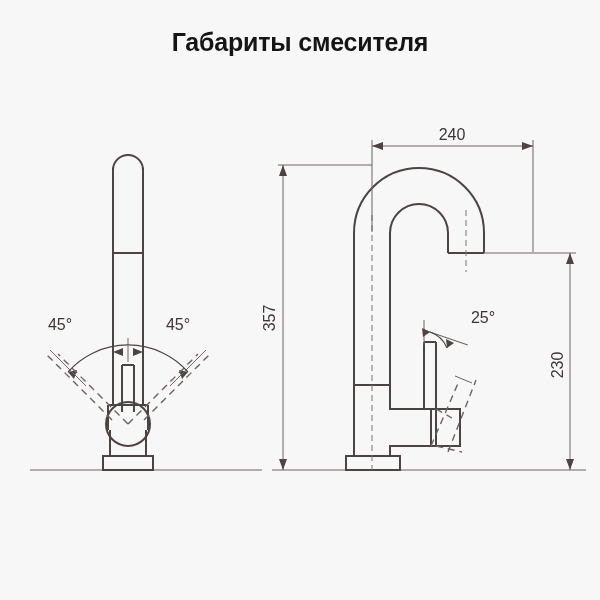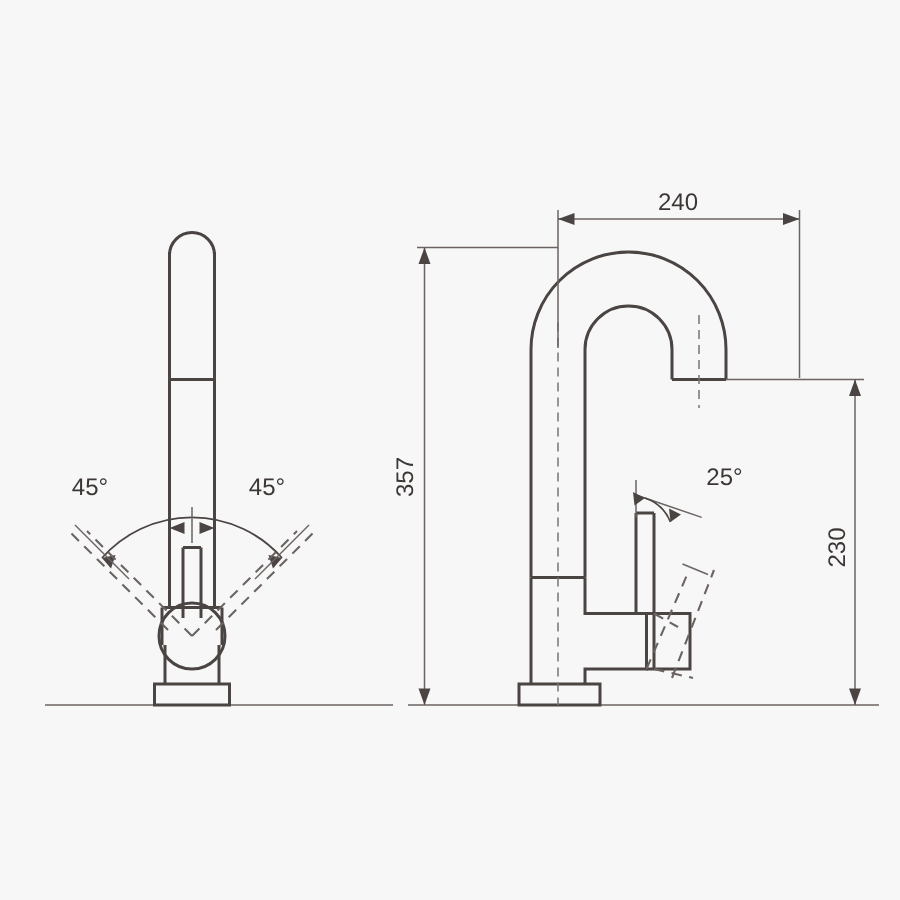--- a/index.html
+++ b/index.html
@@ -69,20 +69,21 @@
     stroke: #4a4442;
     fill: none;
     stroke-width: 1.2;
   }
 </style>
 </head>
 <body>
 
 <div id="page">
 
+  <div id="title">Габариты смесителя</div>
 
   <svg id="drawing" width="600" height="600" viewBox="0 0 600 600">
 
     <g>
 
       <line class="ln-thin" x1="30" y1="470" x2="262" y2="470"></line>
 
       <path class="ln" d="M 103 456 L 103 470 L 153 470 L 153 456 Z"></path>
 
       <path class="ln" d="M 110 430 L 110 456 M 146 430 L 146 456"></path>

